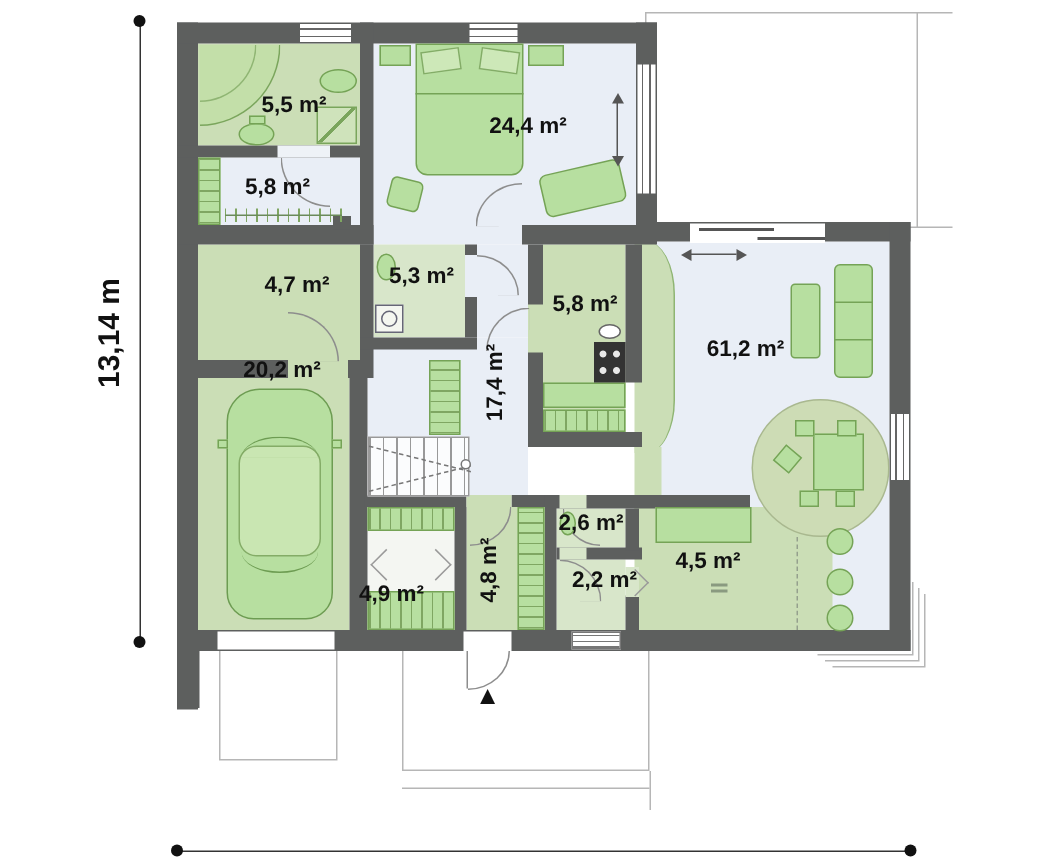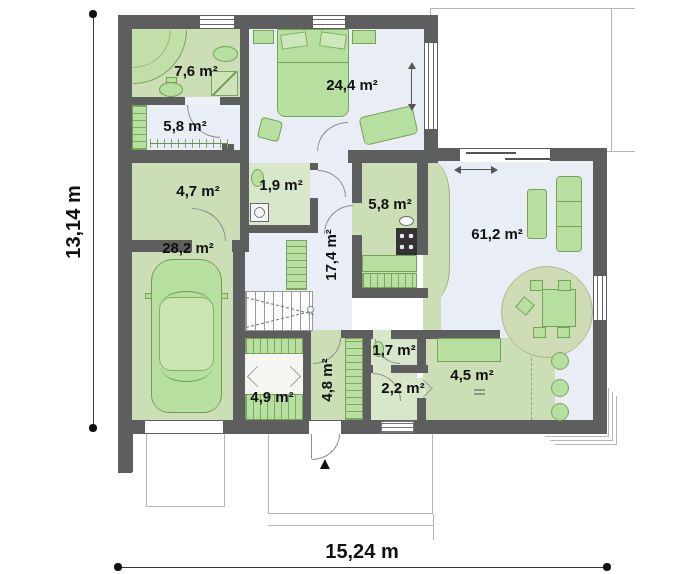--- a/index.html
+++ b/index.html
@@ -210,37 +210,36 @@
   <div class="abs furn" style="left:437px;top:338px;width:64px;height:24px;"></div>
   <div class="abs dash-v" style="left:531px;top:358px;height:62px;"></div>
   <div class="abs" style="left:474px;top:389px;width:11px;height:2px;background:#8a9a80;"></div>
   <div class="abs" style="left:474px;top:393px;width:11px;height:2px;background:#8a9a80;"></div>
   <div class="abs furn circ" style="left:551px;top:352px;width:18px;height:18px;"></div>
   <div class="abs furn circ" style="left:551px;top:379px;width:18px;height:18px;"></div>
   <div class="abs furn circ" style="left:551px;top:403px;width:18px;height:18px;"></div>
 
   <div class="label" style="left:325px;top:464px;font-size:17px;">▲</div>
 
-  <div class="label" style="left:196px;top:70px;">7,6 m²</div>
+  <div class="label" style="left:196px;top:70px;">5,5 m²</div>
   <div class="label" style="left:185px;top:125px;">5,8 m²</div>
   <div class="label" style="left:352px;top:84px;">24,4 m²</div>
   <div class="label" style="left:198px;top:190px;">4,7 m²</div>
-  <div class="label" style="left:281px;top:184px;">1,9 m²</div>
-  <div class="label" style="left:188px;top:247px;">28,2 m²</div>
+  <div class="label" style="left:281px;top:184px;">5,3 m²</div>
+  <div class="label" style="left:188px;top:247px;">20,2 m²</div>
   <div class="label rot" style="left:330px;top:255px;">17,4 m²</div>
   <div class="label" style="left:390px;top:203px;">5,8 m²</div>
   <div class="label" style="left:497px;top:233px;">61,2 m²</div>
-  <div class="label" style="left:272px;top:396px;">4,9 m²</div>
+  <div class="label" style="left:261px;top:396px;">4,9 m²</div>
   <div class="label rot" style="left:326px;top:380px;">4,8 m²</div>
-  <div class="label" style="left:394px;top:349px;">1,7 m²</div>
+  <div class="label" style="left:394px;top:349px;">2,6 m²</div>
   <div class="label" style="left:403px;top:387px;">2,2 m²</div>
   <div class="label" style="left:472px;top:374px;">4,5 m²</div>
 
   <div class="abs" style="left:93px;top:14px;width:1px;height:414px;background:#333;"></div>
   <div class="abs dot" style="left:89px;top:10px;"></div>
   <div class="abs dot" style="left:89px;top:424px;"></div>
   <div class="abs dim" style="left:10px;top:209px;width:130px;height:26px;transform:rotate(-90deg);">13,14 m</div>
   <div class="abs" style="left:118px;top:567px;width:489px;height:1px;background:#333;"></div>
   <div class="abs dot" style="left:114px;top:563px;"></div>
   <div class="abs dot" style="left:603px;top:563px;"></div>
-  <div class="abs dim" style="left:282px;top:540px;width:160px;height:24px;">15,24 m</div>
 
 </div>
 
 </body></html>

